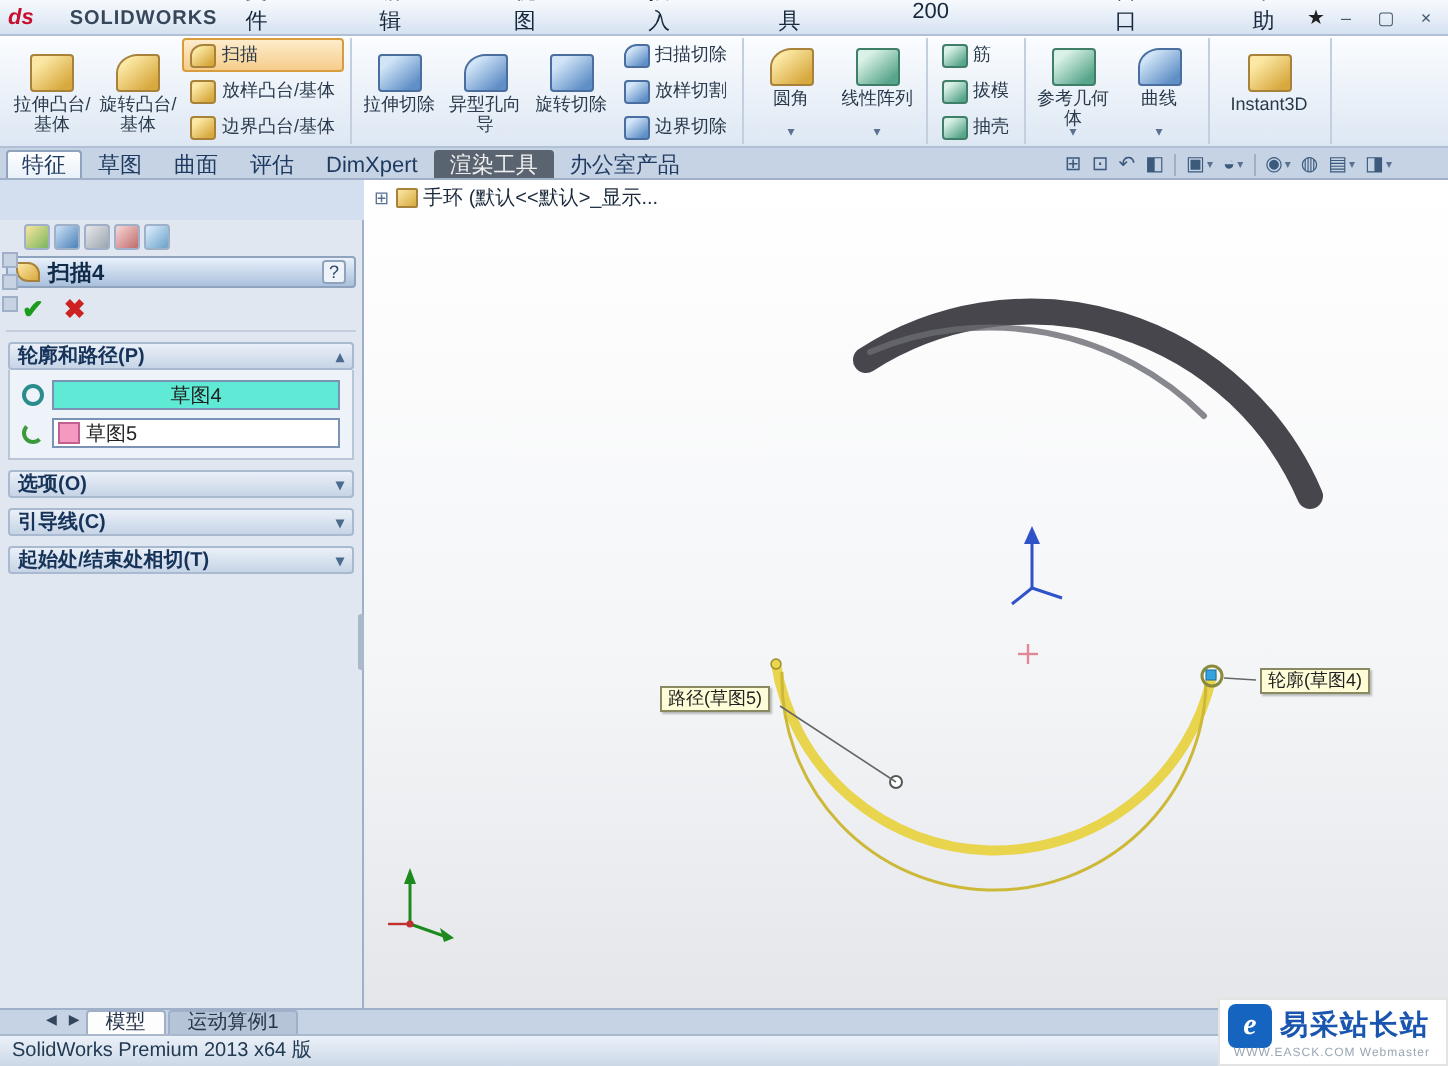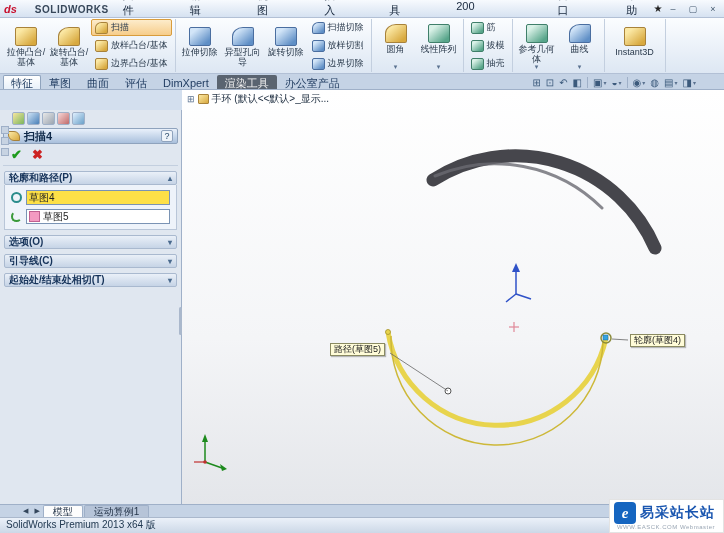--- a/index.html
+++ b/index.html
@@ -82,21 +82,21 @@
     font-weight:bold; color:#16335a;gap:30px; }
   .pm-sec-header .chev { margin-left:auto; font-size:8px; color:#4a6a8e; }
   .pm-sec-body { background:#eef3fa; border:1px solid #b9c6d8; border-top:none; padding:5px 6px;
     display:flex; flex-direction:column; gap:4px; }
   .sel-row { display:flex; align-items:center; gap:4px; }
   .sel-ic-profile { width:11px; height:11px; border:2px solid #2a8c8c; border-radius:50%; }
   .sel-ic-path { width:11px; height:11px; border:2px solid transparent;
     border-bottom-color:#3a9a3a; border-left-color:#3a9a3a; border-radius:50%; }
   .sel-field { flex:1; height:15px; background:#fff; border:1px solid #7a93b4; font-size:10px;
     display:flex; align-items:center; gap:3px; padding:0 2px; }
-  .sel-field--selected { background:#fde047; }
+  .sel-field--selected { background:#5eead4;justify-content:center; }
   .swatch-pink { width:11px; height:11px; background:#f49ac1; border:1px solid #c06090; }
   .splitter-grip { position:absolute; right:-1px; top:50%; width:3px; height:28px;
     background:#aab8cc; border-radius:2px; }
 
   
   .viewport { flex:1; position:relative;
     background:linear-gradient(180deg,#ffffff 0%,#f4f5f7 60%,#e4e6ea 100%); overflow:hidden; }
   .vp-crumb { position:absolute; top:2px; left:5px; display:flex; align-items:center; gap:3px;
     font-size:10px; color:#1a2a3c; }
   .crumb-ic { font-size:9px; color:#5a7290; }

